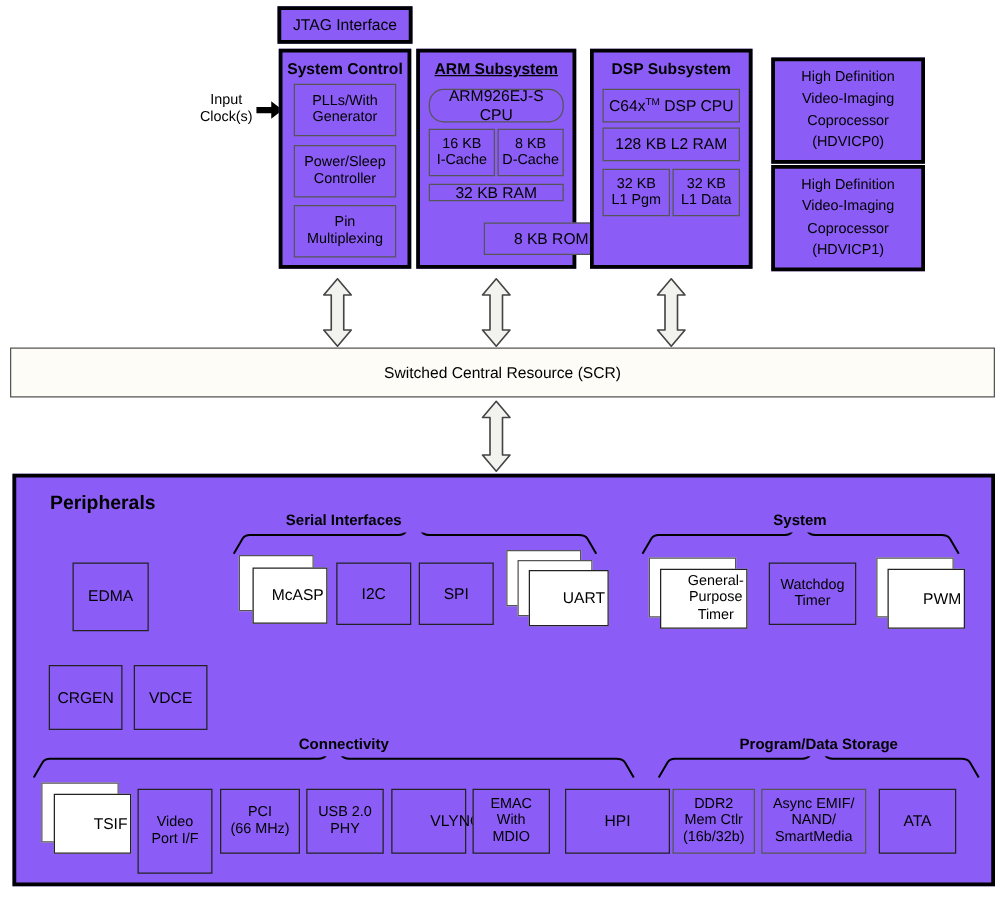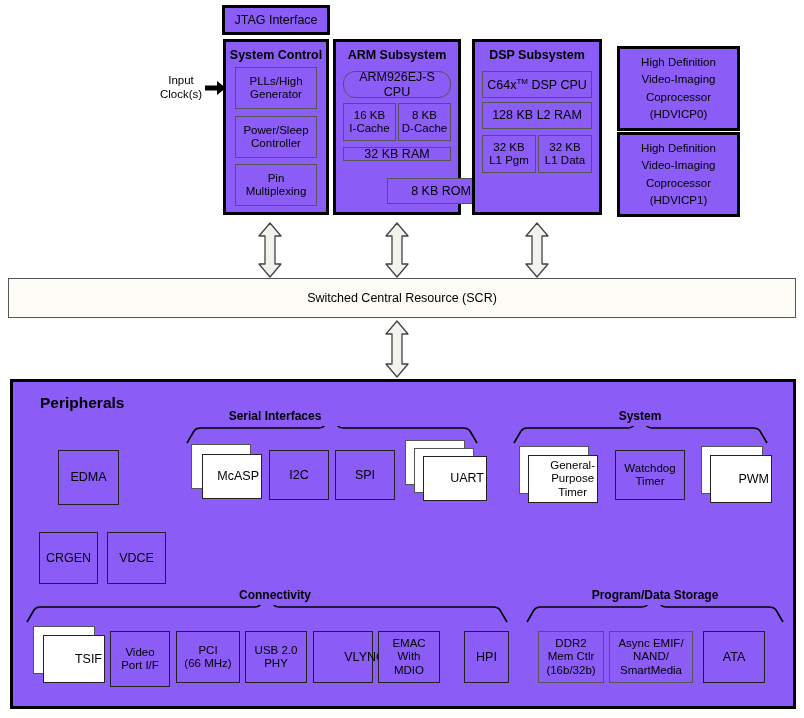--- a/index.html
+++ b/index.html
@@ -72,39 +72,39 @@
       <path d="M0 5.5 L12 5.5 L12 1 L21 8 L12 15 L12 10.5 L0 10.5 Z" fill="#000"></path>
     </svg>
   </div>
 
   <div class="box bold-box" style="left:223px;top:39px;width:106px;height:176px;">
   </div>
   <div class="sub-title" style="left:223px;top:48px;width:106px;">System Control</div>
 
   <div class="box thin-box" style="left:235px;top:67px;width:82px;height:42px;">
     <span class="lbl t11">
-      <span>PLLs/High</span><br>
+      <span>PLLs/With</span><br>
       <span>Generator</span>
     </span>
   </div>
   <div class="box thin-box" style="left:235px;top:116px;width:82px;height:42px;">
     <span class="lbl t11">
       <span>Power/Sleep</span><br>
       <span>Controller</span>
     </span>
   </div>
   <div class="box thin-box" style="left:235px;top:164px;width:82px;height:42px;">
     <span class="lbl t11">
       <span>Pin</span><br>
       <span>Multiplexing</span>
     </span>
   </div>
 
   <div class="box bold-box" style="left:333px;top:39px;width:128px;height:176px;"></div>
-  <div class="sub-title" style="left:333px;top:48px;width:128px;">ARM Subsystem</div>
+  <div class="sub-title" style="left:333px;top:48px;width:128px;text-decoration:underline;">ARM Subsystem</div>
 
   <div class="box thin-box" style="left:343px;top:71px;width:108px;height:27px;border-radius:12px;">
     <span class="lbl t12">ARM926EJ-S CPU</span>
   </div>
   <div class="box thin-box" style="left:343px;top:103px;width:53px;height:38px;">
     <span class="lbl t11">
       <span>16 KB</span><br>
       <span>I-Cache</span>
     </span>
   </div>
@@ -275,21 +275,21 @@
     <span class="lbl t12">VDCE</span>
   </div>
 
   <div class="stack" style="left:33px;top:626px;width:72px;height:58px;">
     <div class="sheet" style="left:0;top:0;width:62px;height:48px;"></div>
     <div class="sheet front t12" style="left:10px;top:9px;width:62px;height:48px;">
       <span class="lbl">TSIF</span>
     </div>
   </div>
 
-  <div class="box thin-box-dark" style="left:110px;top:631px;width:60px;height:56px;">
+  <div class="box thin-box-dark" style="left:110px;top:631px;width:60px;height:68px;">
     <span class="lbl t11">
       <span>Video</span><br>
       <span>Port I/F</span>
     </span>
   </div>
   <div class="box thin-box-dark" style="left:176px;top:631px;width:64px;height:52px;">
     <span class="lbl t11">
       <span>PCI</span><br>
       <span>(66 MHz)</span>
     </span>
@@ -303,21 +303,21 @@
   <div class="box thin-box-dark" style="left:313px;top:631px;width:60px;height:52px;padding-left:44px;">
     <span class="lbl t12">VLYNQ</span>
   </div>
   <div class="box thin-box-dark" style="left:378px;top:631px;width:62px;height:52px;">
     <span class="lbl t11">
       <span>EMAC</span><br>
       <span>With</span><br>
       <span>MDIO</span>
     </span>
   </div>
-  <div class="box thin-box-dark" style="left:464px;top:631px;width:45px;height:52px;">
+  <div class="box thin-box-dark" style="left:452px;top:631px;width:84px;height:52px;">
     <span class="lbl t12">HPI</span>
   </div>
 
   <div class="box thin-box" style="left:538px;top:631px;width:66px;height:52px;">
     <span class="lbl t11">
       <span>DDR2</span><br>
       <span>Mem Ctlr</span><br>
       <span>(16b/32b)</span>
     </span>
   </div>

